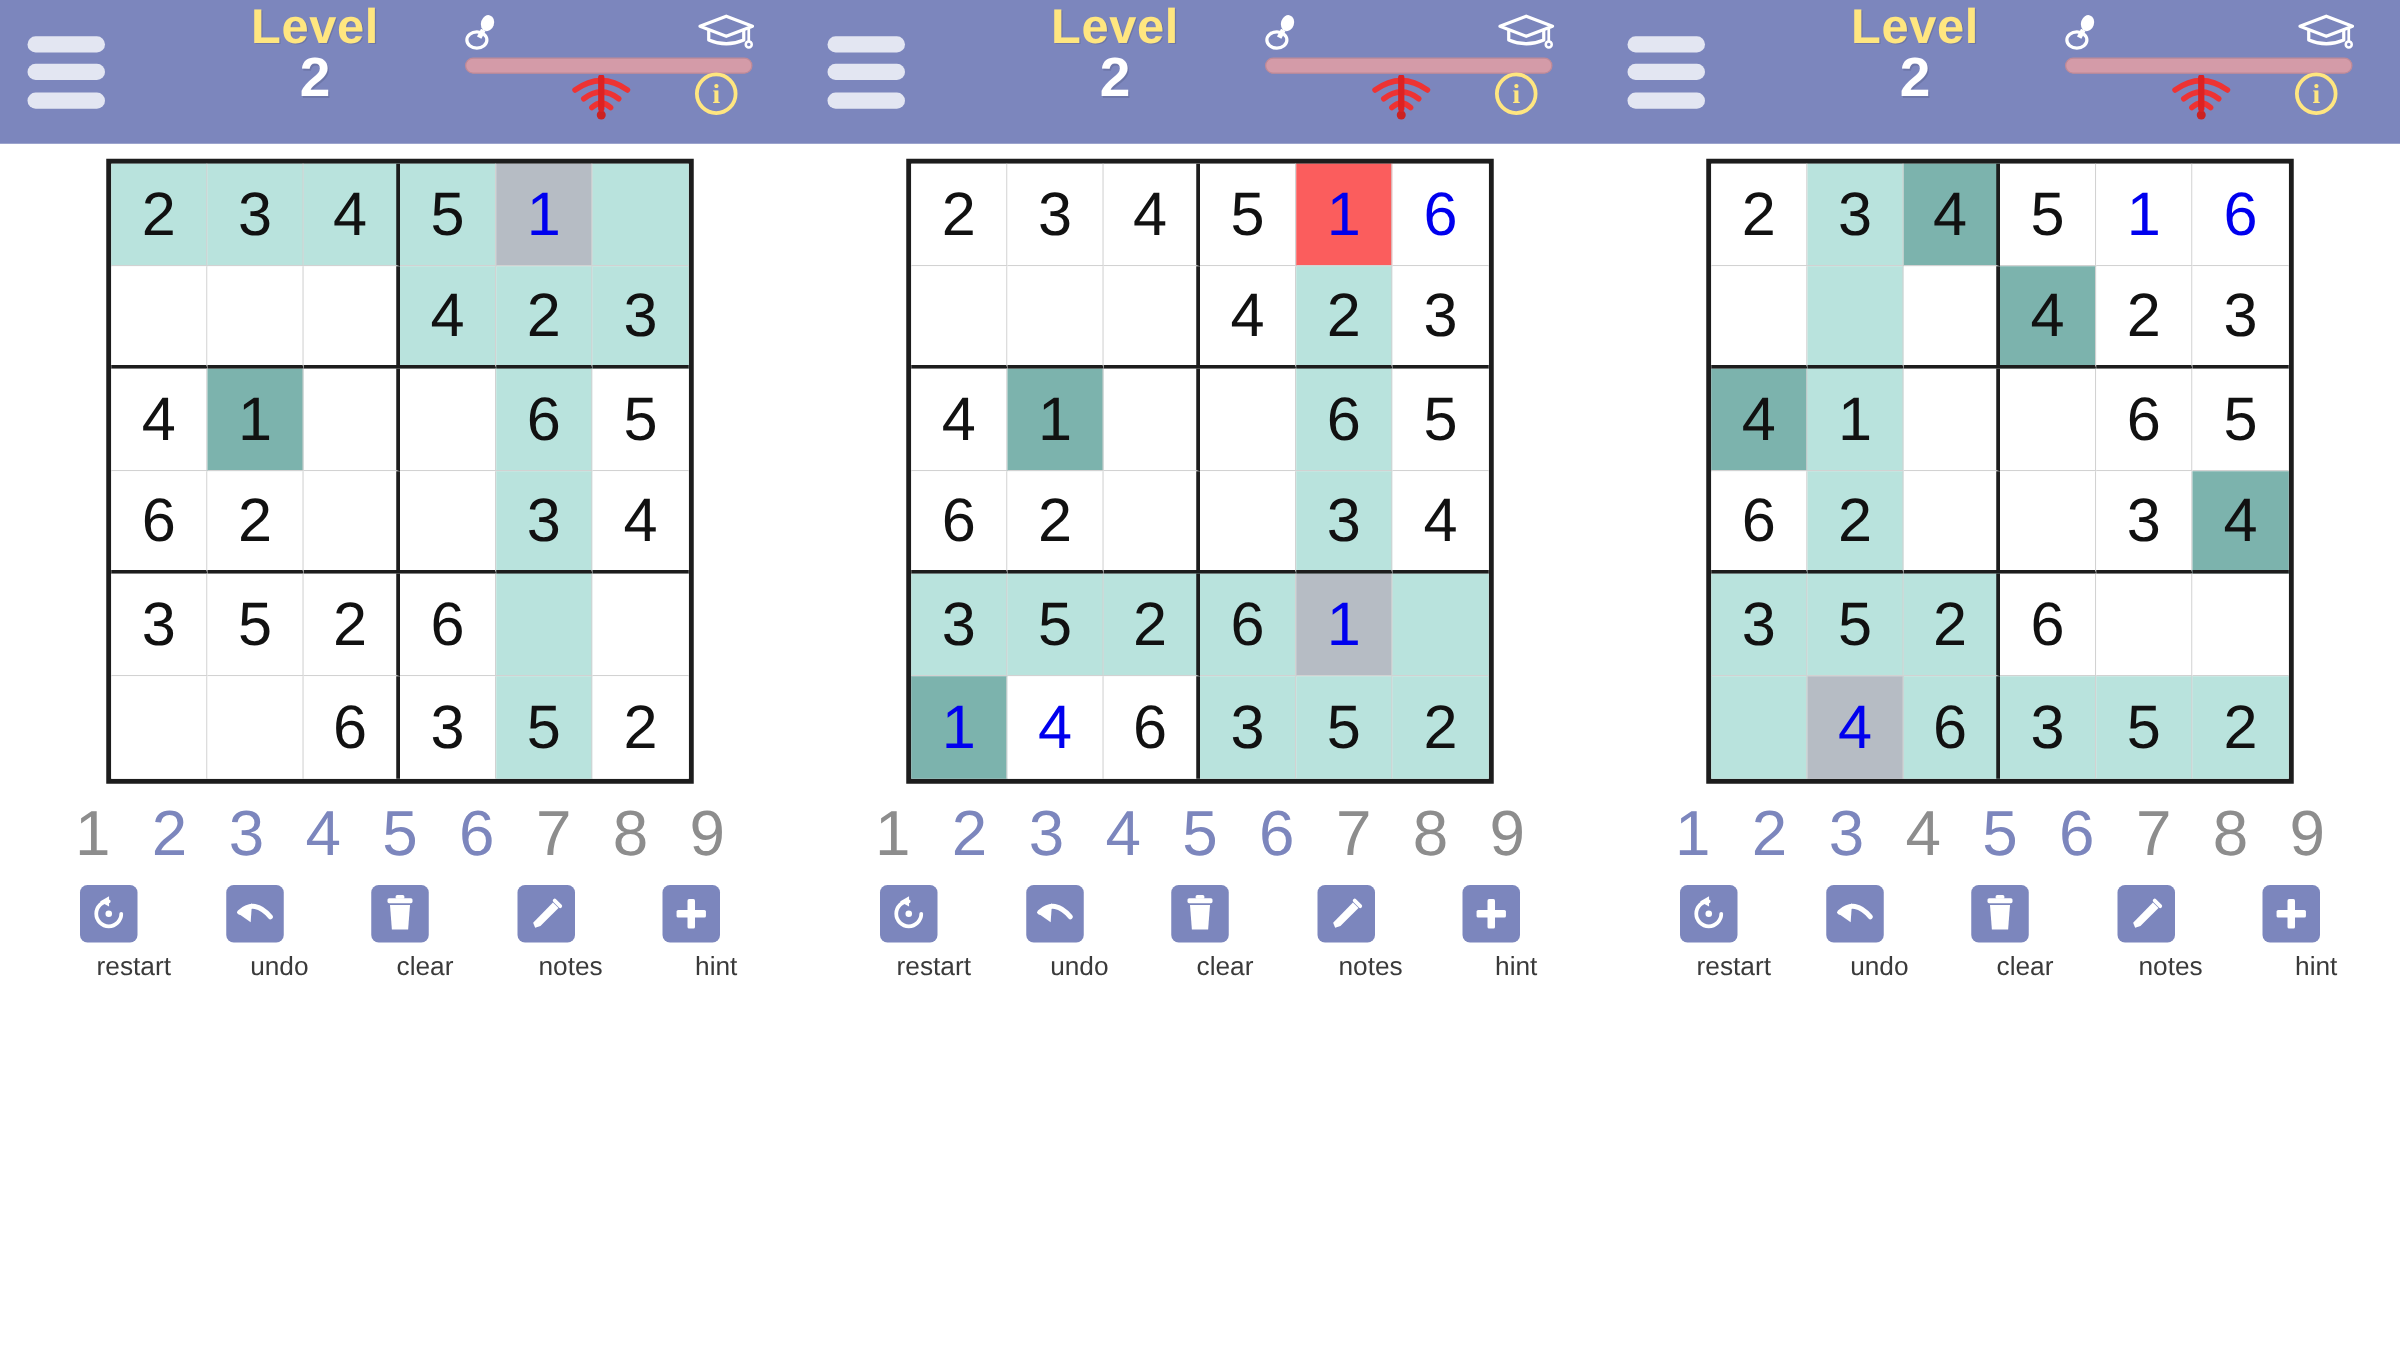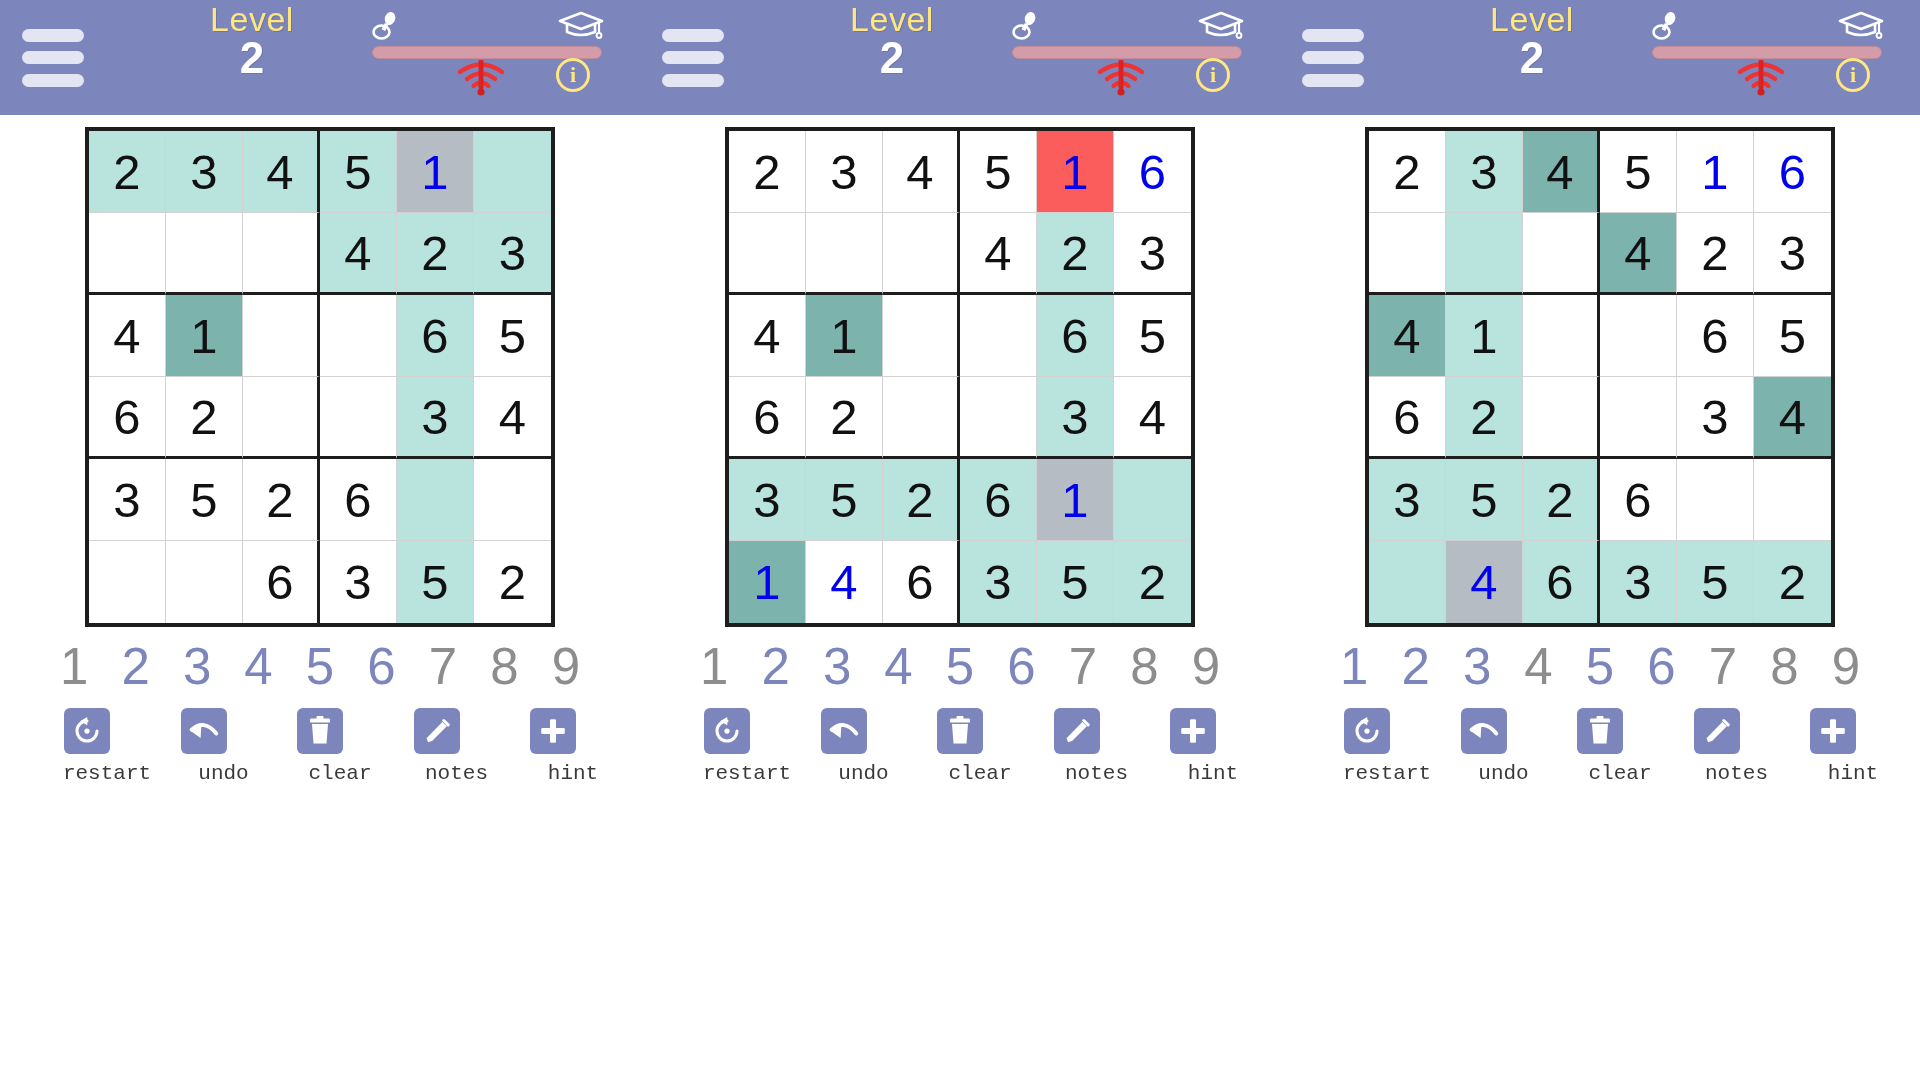--- a/index.html
+++ b/index.html
@@ -13,21 +13,21 @@
   
   .header-row { display: flex; width: 1920px; height: 115px; }
   .panel-header {
     width: 640px; height: 115px; background: #7c86bd;
     display: flex; align-items: center; position: relative;
   }
   .hamburger { width: 62px; height: 58px; margin-left: 22px; display:flex; flex-direction:column; justify-content:space-between; }
   .hamburger span { display:block; height:13px; border-radius:7px; background:#e3e6f2; width:100%; }
 
   .level-block { position:absolute; left: 182px; top: 2px; width: 140px; text-align:center; }
-  .level-word { font-size: 34px; font-weight: normal; color:#ffe680; letter-spacing:.5px; line-height:1.05;
+  .level-word { font-size: 39px; font-weight: bold; color:#ffe680; letter-spacing:.5px; line-height:1.05;
       text-shadow: 1px 1px 0 #6d76a8; }
   .level-num { font-size: 44px; font-weight: bold; color:#ffffff; line-height:1.0; margin-top:-2px;
       text-shadow: 1px 1px 0 #6d76a8;}
 
   .diff-block { position:absolute; left: 370px; top: 6px; width: 240px; height: 100px; }
   .diff-icons { position:relative; height: 38px; }
   .pacifier { position:absolute; left: 2px; top: 4px; }
   .gradcap  { position:absolute; right: 6px; top: 4px; }
   .slider-track { position:absolute; left:2px; top:40px; width: 230px; height: 13px; border-radius:7px;
       background:#d49ba8; border:1px solid #c08a97; }
@@ -70,21 +70,21 @@
   .numpad { display:flex; width: 520px; justify-content: space-between; margin-top: 14px; }
   .numpad .np { font-size: 51px; font-family:"Liberation Sans", sans-serif; line-height:1; }
   .np.active { color:#7c86bd; }
   .np.done   { color:#8d8d8d; }
 
   
   .toolbar { display:flex; width: 560px; justify-content: space-between; margin-top: 16px; }
   .tool { width: 94px; display:flex; flex-direction:column; align-items:center; }
   .tool-btn { width: 46px; height: 46px; border-radius: 6px; background:#7c86bd;
       display:flex; align-items:center; justify-content:center; }
-  .tool-label { margin-top: 8px; font-size: 21px; color:#3a3a3a; font-family:Liberation Mono, monospace;margin-left:40px; }
+  .tool-label { margin-top: 8px; font-size: 21px; color:#3a3a3a; font-family:Liberation Sans, sans-serif;margin-left:40px; }
   svg { display:block; }
 </style>
 </head>
 <body>
 
 <div class="screen">
 
   <div class="header-row" id="header-row">
       <div class="panel-header">
     <div class="hamburger">

